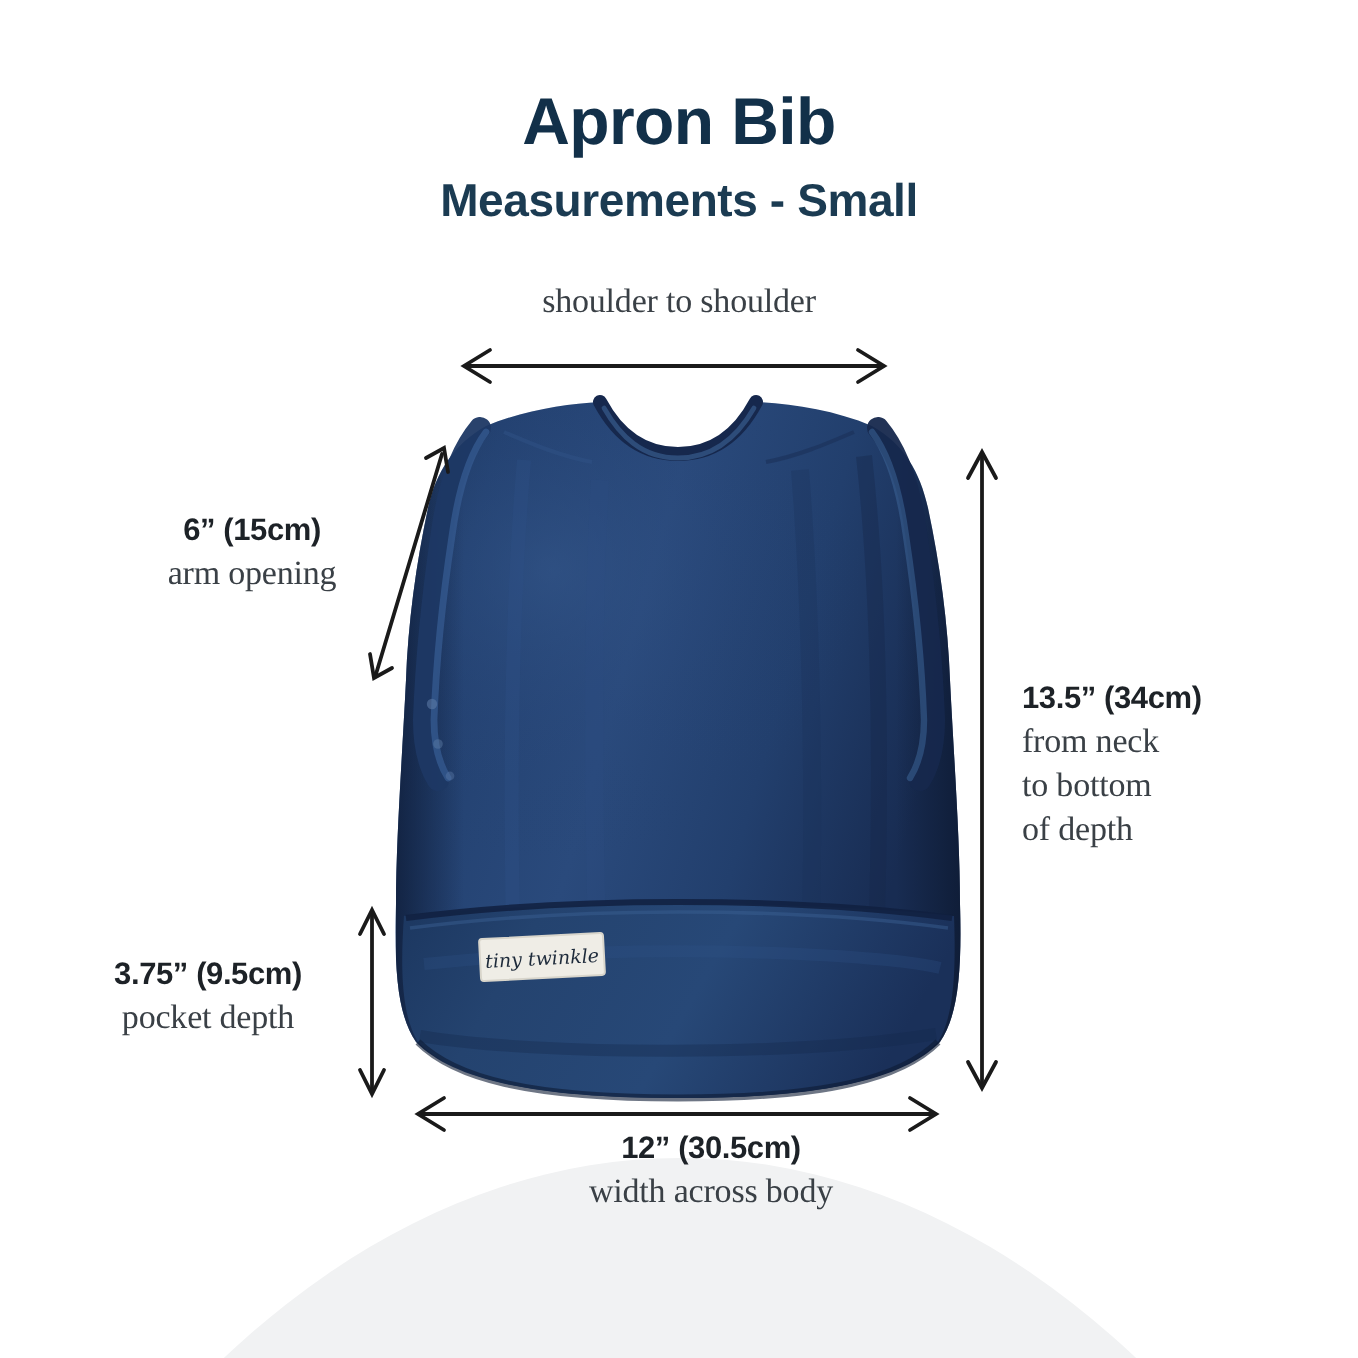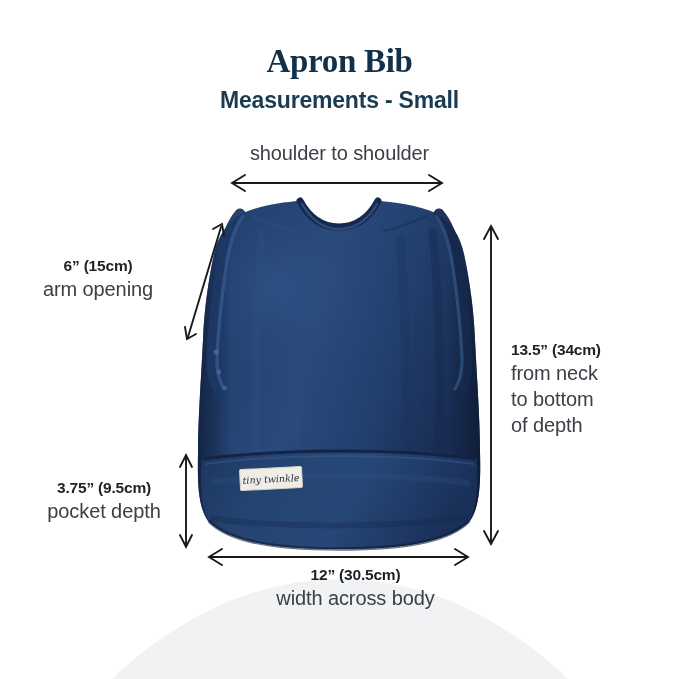--- a/index.html
+++ b/index.html
@@ -32,21 +32,21 @@
   
   .title-block {
     position: absolute;
     top: 44px;
     left: 0;
     width: 679px;
     text-align: center;
     z-index: 6;
   }
   .main-title {
-    font-family: Liberation Serif, serif;
+    font-family: Liberation Sans, sans-serif;
     font-size: 33px;
     font-weight: bold;
     color: #123049;
     letter-spacing: -0.3px;
     line-height: 1.05;
   }
   .sub-title {
     margin-top: 8px;
     font-family: "Liberation Sans", sans-serif;
     font-size: 23px;
@@ -63,28 +63,29 @@
     line-height: 1.30;
   }
   .meas .val {
     font-weight: bold;
     font-size: 15.5px;
     color: #1d2227;
     letter-spacing: -0.2px;
     white-space: nowrap;
   }
   .meas .desc {
-    font-size: 20px;
+    font-size: 17px;
     color: #3a4046;
     letter-spacing: -0.1px;
     white-space: nowrap;
+    font-family: Liberation Serif, serif;
   }
 
   .m-shoulder { top: 140px; left: 0; width: 679px; text-align: center; }
-  .m-arm      { top: 256px; left: 0;  width: 196px; text-align: center; }
+  .m-arm      { top: 256px; left: 0;  width: 196px; text-align: center; padding-left: 28px; }
   .m-neck     { top: 340px; left: 511px; width: 170px; text-align: left; }
   .m-pocket   { top: 478px; left: 16px;  width: 176px; text-align: center; }
   .m-width    { top: 565px; left: 0;  width: 679px; text-align: center; margin-left: 16px; }
 
   
   .arrows {
     position: absolute;
     inset: 0;
     z-index: 8;
     pointer-events: none;

